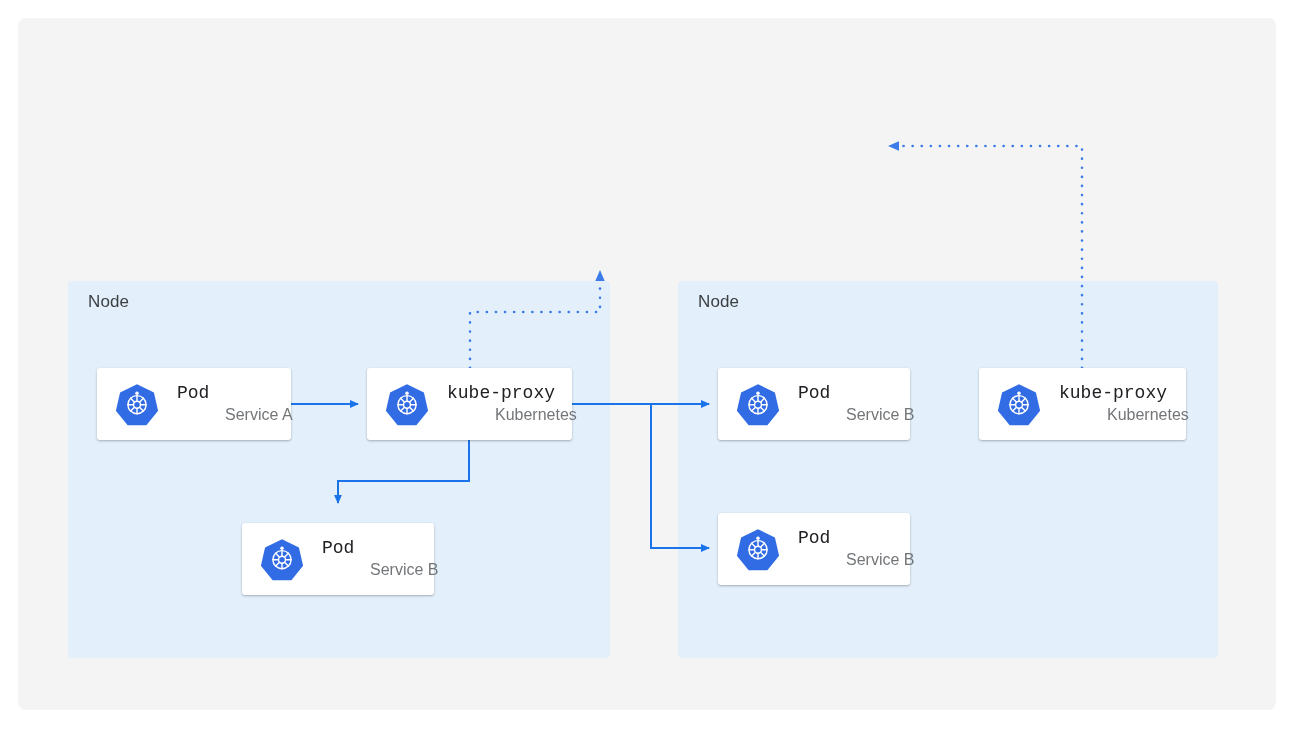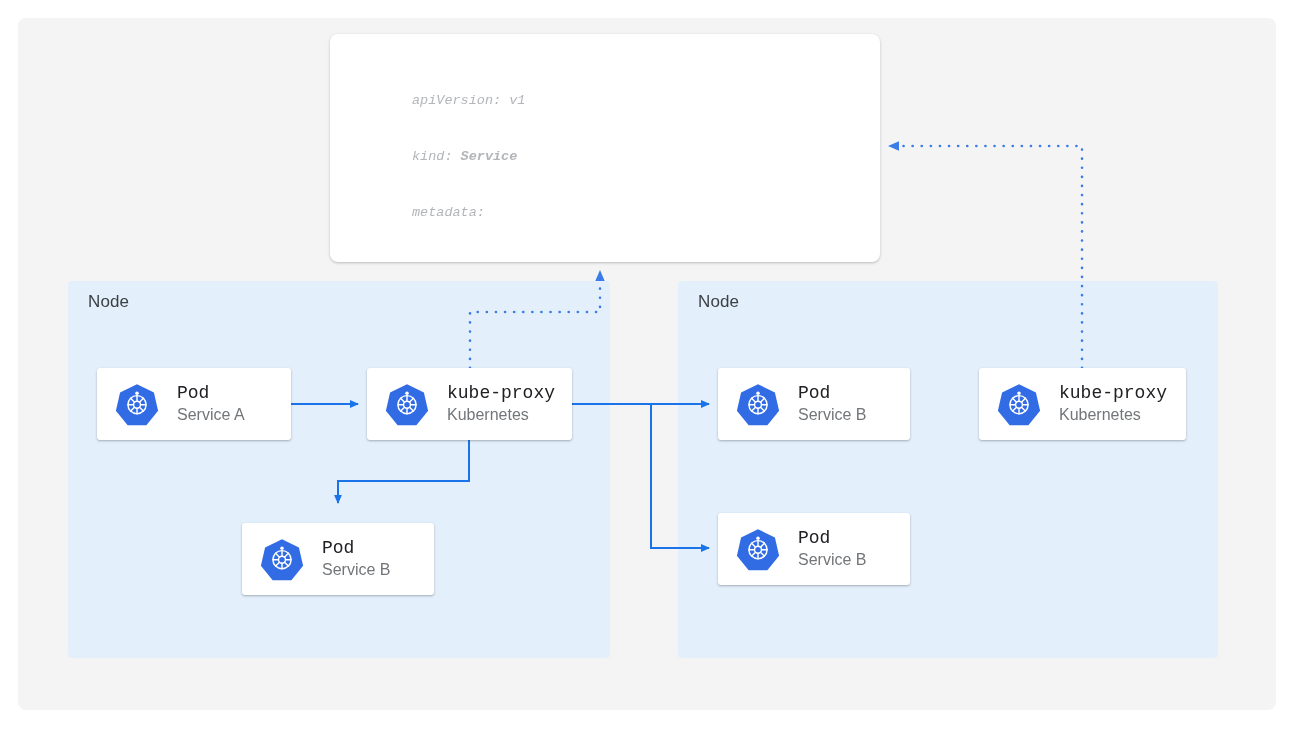--- a/index.html
+++ b/index.html
@@ -96,54 +96,40 @@
   .etitle {
     font-size: 18px;
     color: #202124;
     white-space: nowrap;
     font-family: Liberation Mono, monospace;
   }
   .esub {
     font-size: 16px;
     color: #737679;
     white-space: nowrap;
+    margin-left: 48px;
   }
 
   
   .wires {
     position: absolute;
     left: 0;
     top: 0;
     width: 1296px;
     height: 729px;
     pointer-events: none;
   }
 </style>
 </head>
 <body>
 
 <div id="stage">
 
   <div class="canvas"></div>
 
-  <div class="yaml-card">
-    <div class="yaml-body">
-      <span class="yaml-line">apiVersion: v1</span>
-      <span class="yaml-line">kind: <b>Service</b></span>
-      <span class="yaml-line">metadata:</span>
-      <span class="yaml-line">  name: my-service</span>
-      
-      
-      
-      
-      
-      
-      
-    </div>
-  </div>
 
   <div class="node-panel" style="left:68px; top:281px; width:542px; height:377px;">
     <div class="node-label">Node</div>
   </div>
 
   <div class="node-panel" style="left:678px; top:281px; width:540px; height:377px;">
     <div class="node-label">Node</div>
   </div>
 
   <svg class="wires" viewBox="0 0 1296 729" xmlns="http://www.w3.org/2000/svg">

